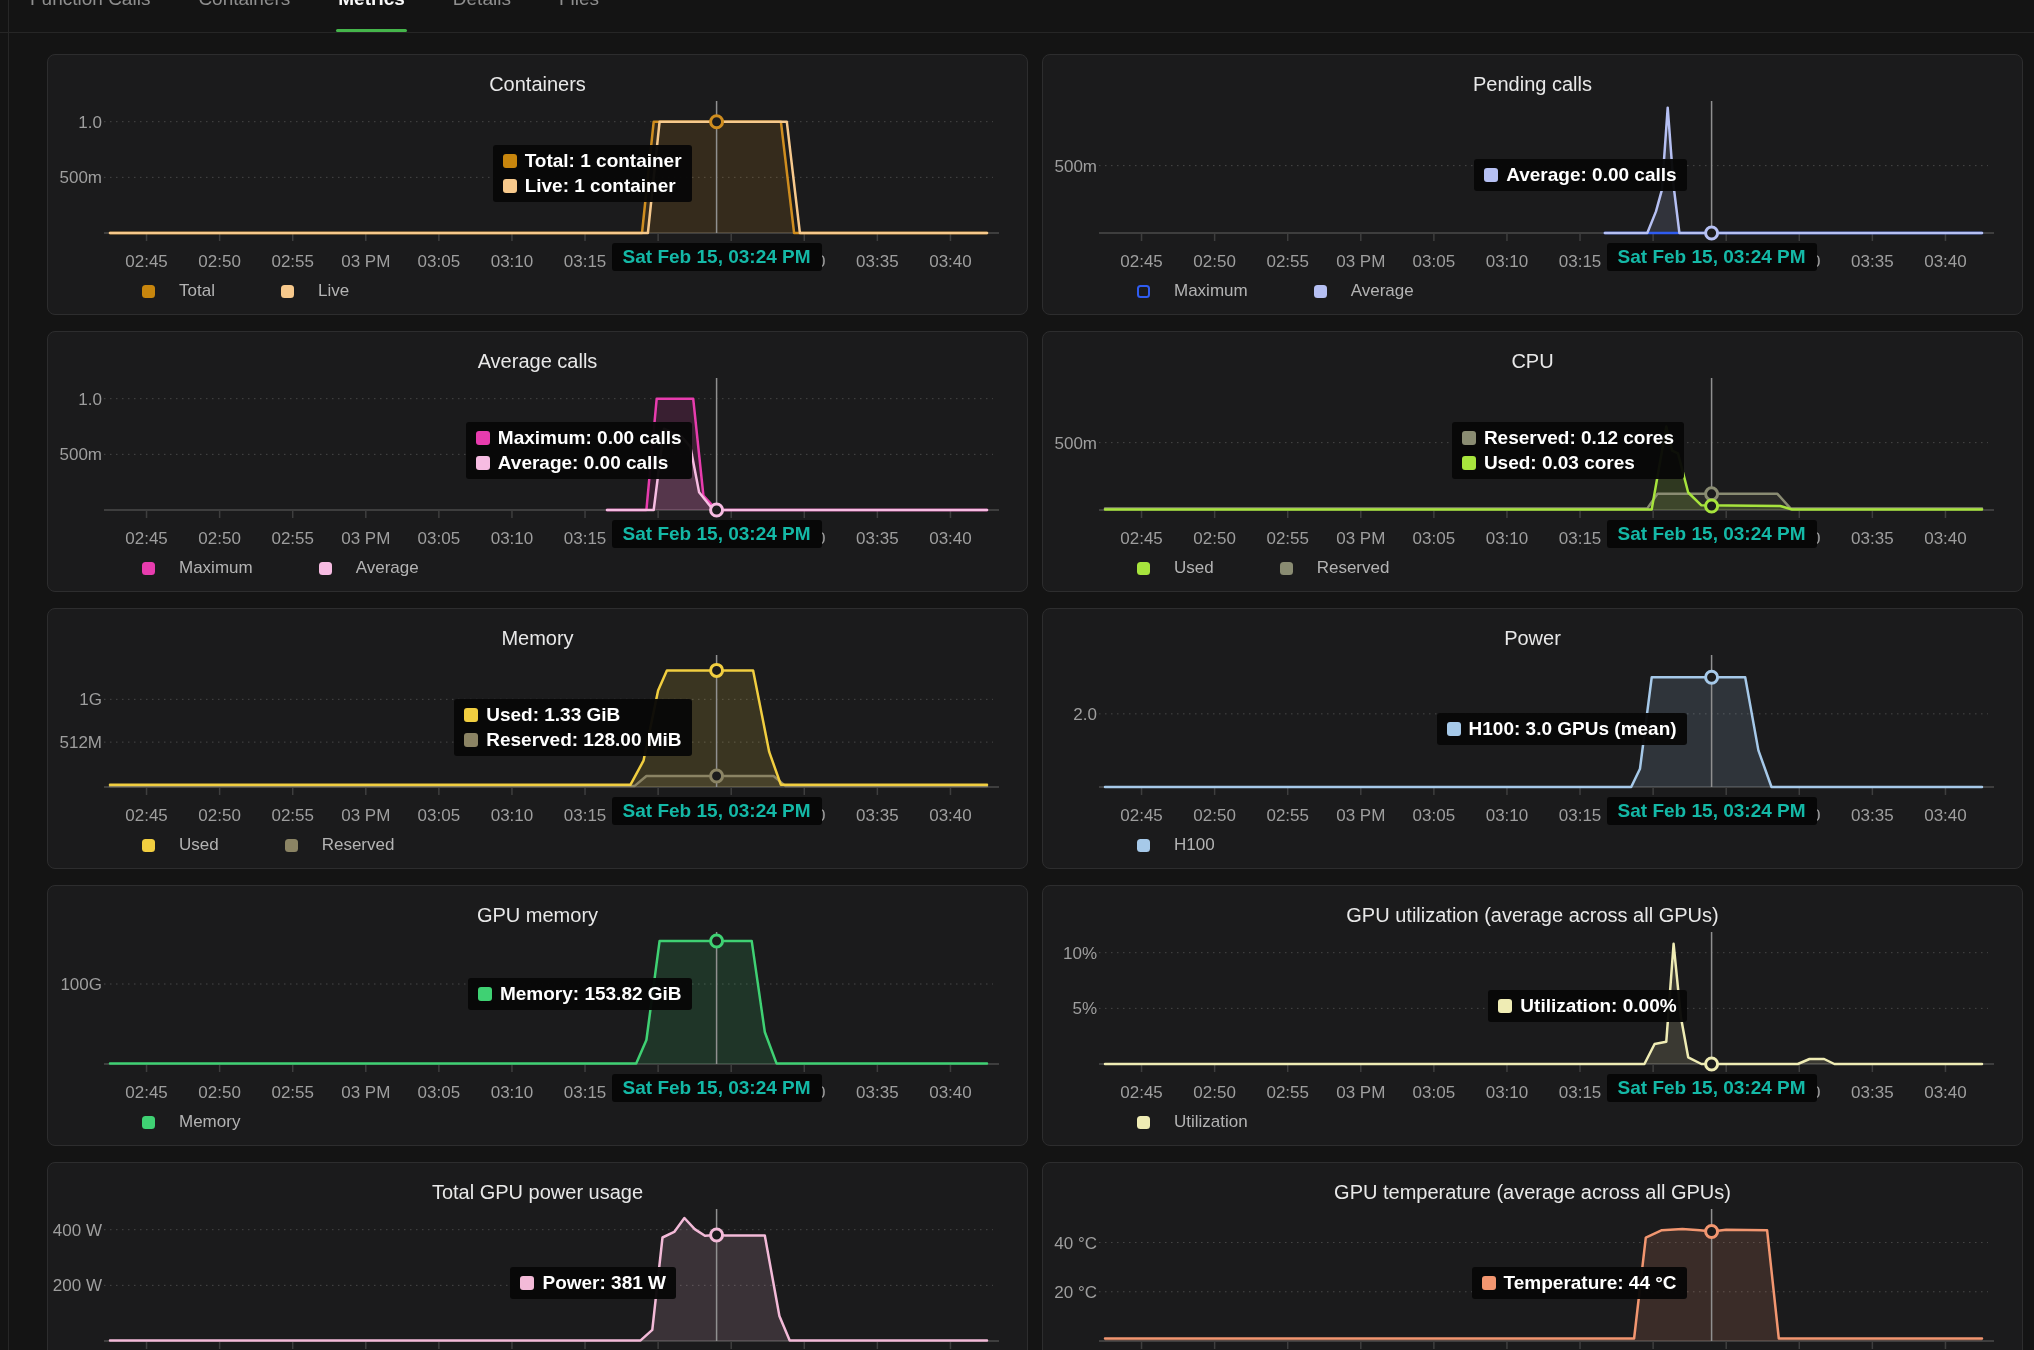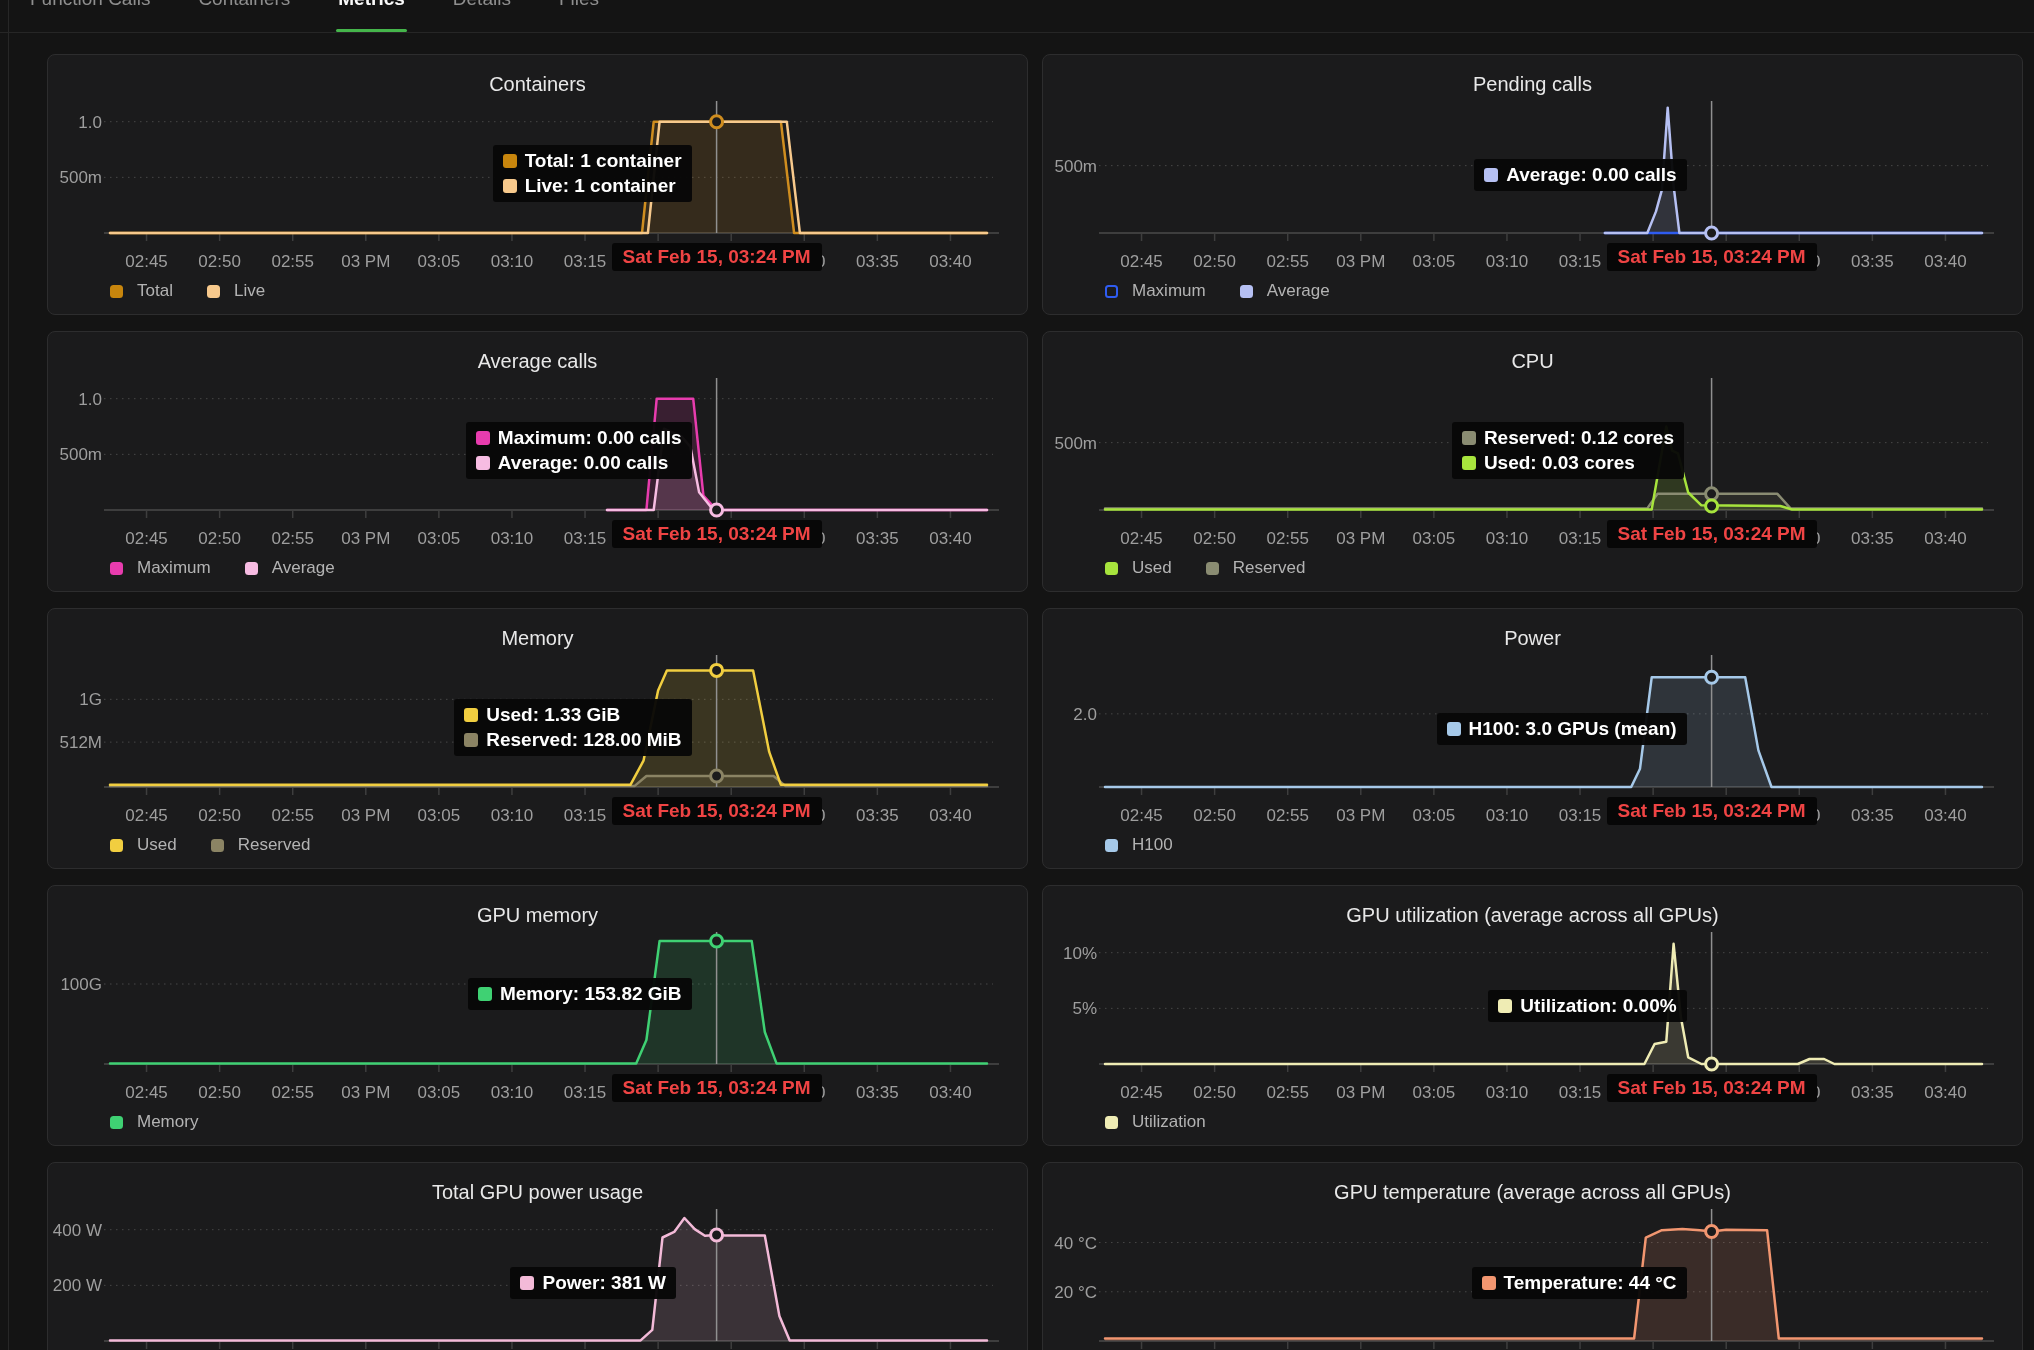--- a/index.html
+++ b/index.html
@@ -54,29 +54,29 @@
     padding: 5px 10px; display: flex; flex-direction: column; gap: 3px;
     z-index: 3; pointer-events: none;
   }
   .vt-row { display: flex; align-items: center; gap: 8px; white-space: nowrap; }
   .vt-swatch { width: 14px; height: 14px; border-radius: 3px; flex: 0 0 auto; }
   .vt-text { font-size: 19px; font-weight: 700; color: #ffffff; }
   
   .time-tooltip {
     position: absolute; transform: translateX(-50%);
     background: #070707; border-radius: 3px; padding: 3px 11px;
-    font-size: 19px; font-weight: 700; color: #ef4444; white-space: nowrap;
+    font-size: 19px; font-weight: 700; color: #14b8a6; white-space: nowrap;
     z-index: 2; pointer-events: none;
   }
   
   .legend {
     position: absolute; left: 62px; top: 222px; height: 28px;
     display: flex; align-items: center; gap: 34px;
   }
-  .legend-item { display: flex; align-items: center; gap: 14px; }
+  .legend-item { display: flex; align-items: center; gap: 24px; margin-left: 32px; }
   .legend-swatch { width: 13px; height: 13px; border-radius: 3.5px; }
   .legend-swatch.outline { background: transparent !important; border: 2.5px solid; }
   .legend-label { font-size: 17px; color: #b3b3b3; }
 </style>
 </head>
 <body>
 
 <div id="left-divider"></div>
 <nav id="tab-bar">
     <div class="tab">

